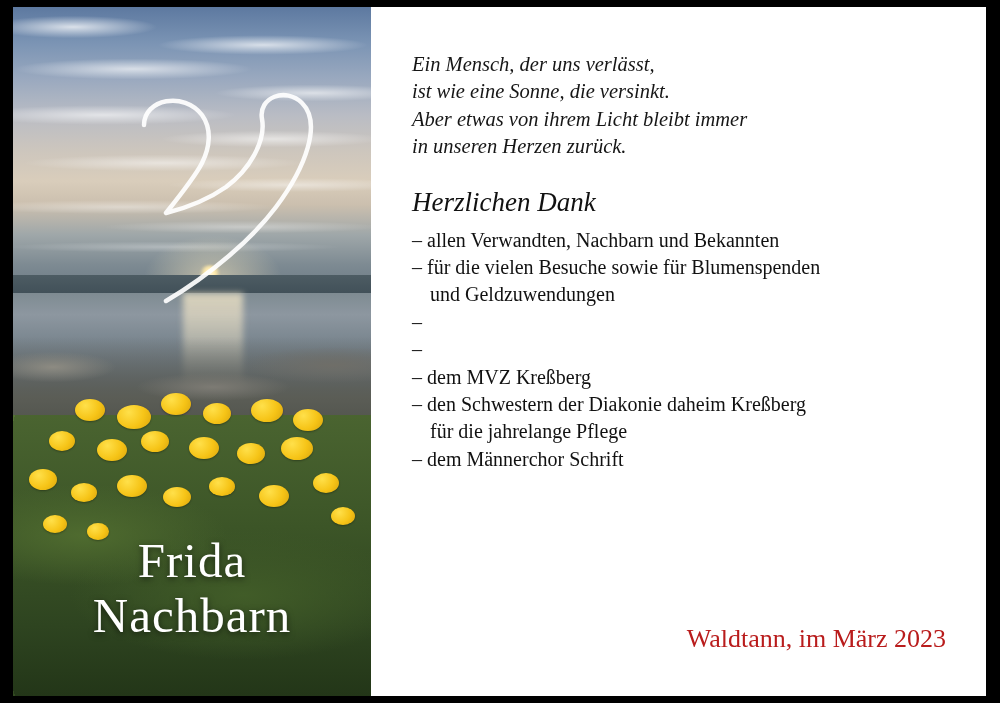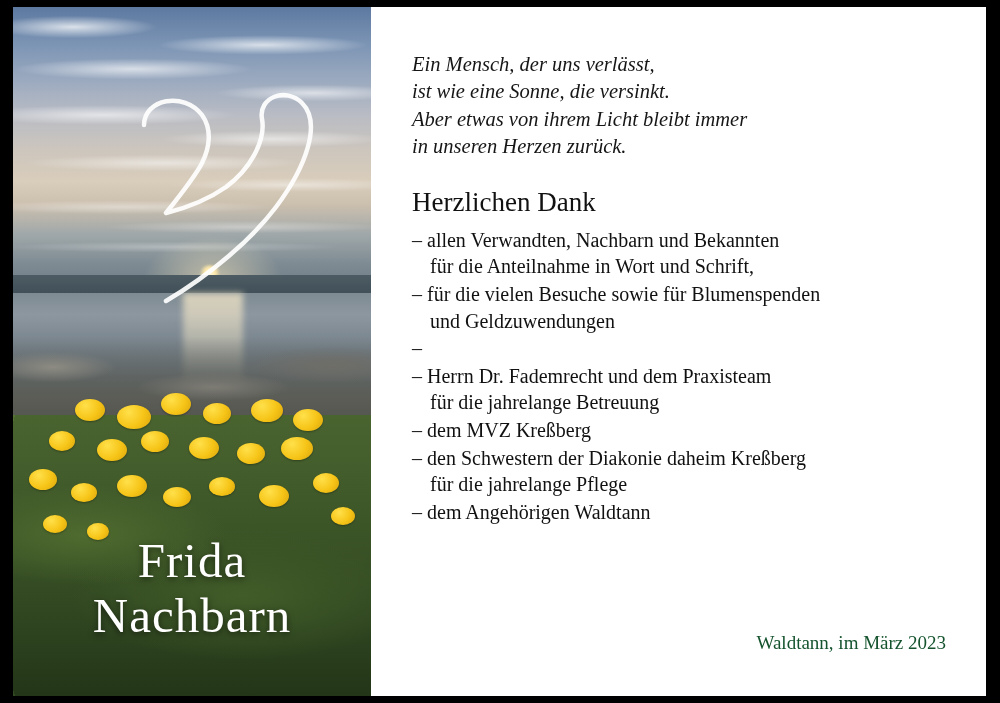--- a/index.html
+++ b/index.html
@@ -197,20 +197,21 @@
   .poem {
     font-style: italic;
     font-size: 20.5px;
     line-height: 1.34;
     color: #161616;
     margin: 0 0 26px 0;
   }
   .poem div { white-space: nowrap; }
 
   .thanks-title {
+    font-style: italic;
     font-size: 27px;
     color: #111111;
     margin: 0 0 9px 0;
     font-weight: normal;
   }
 
   .thanks-list {
     list-style: none;
     margin: 0;
     padding: 0;
@@ -236,22 +237,22 @@
     font-weight: bold;
     font-size: 20px;
     line-height: 1.35;
     color: #111111;
   }
 
   .place-date {
     position: absolute;
     right: 40px;
     bottom: 42px;
-    font-size: 19px;
-    color: #14532d;
+    font-size: 26px;
+    color: #b91c1c;
   }
 </style>
 </head>
 <body>
 
 <div class="card">
 
   <div class="photo">
     <div class="sky"></div>
     <div class="clouds"></div>
@@ -309,57 +310,52 @@
       <div>in unseren Herzen zurück.</div>
     </div>
 
     <h2 class="thanks-title">Herzlichen Dank</h2>
 
     <ul class="thanks-list">
       <li>
         <span class="dash">–</span>
         <span class="li-text">
           <span>allen Verwandten, Nachbarn und Bekannten</span>
-          <span class="cont">für die Anteilnahme in Wort und Schrift,</span>
         </span>
       </li>
       <li>
         <span class="dash">–</span>
         <span class="li-text">
           <span>für die vielen Besuche sowie für Blumenspenden</span>
           <span class="cont">und Geldzuwendungen</span>
         </span>
       </li>
       <li>
         <span class="dash">–</span>
       </li>
       <li>
         <span class="dash">–</span>
-        <span class="li-text">
-          <span>Herrn Dr. Fademrecht und dem Praxisteam</span>
-          <span class="cont">für die jahrelange Betreuung</span>
-        </span>
       </li>
       <li>
         <span class="dash">–</span>
         <span class="li-text">
           <span>dem MVZ Kreßberg</span>
         </span>
       </li>
       <li>
         <span class="dash">–</span>
         <span class="li-text">
           <span>den Schwestern der Diakonie daheim Kreßberg</span>
           <span class="cont">für die jahrelange Pflege</span>
         </span>
       </li>
       <li>
         <span class="dash">–</span>
         <span class="li-text">
-          <span>dem Angehörigen Waldtann</span>
+          <span>dem Männerchor Schrift</span>
         </span>
       </li>
     </ul>
 
 
     <div class="place-date">Waldtann, im März 2023</div>
   </div>
 </div>
 
 </body></html>

